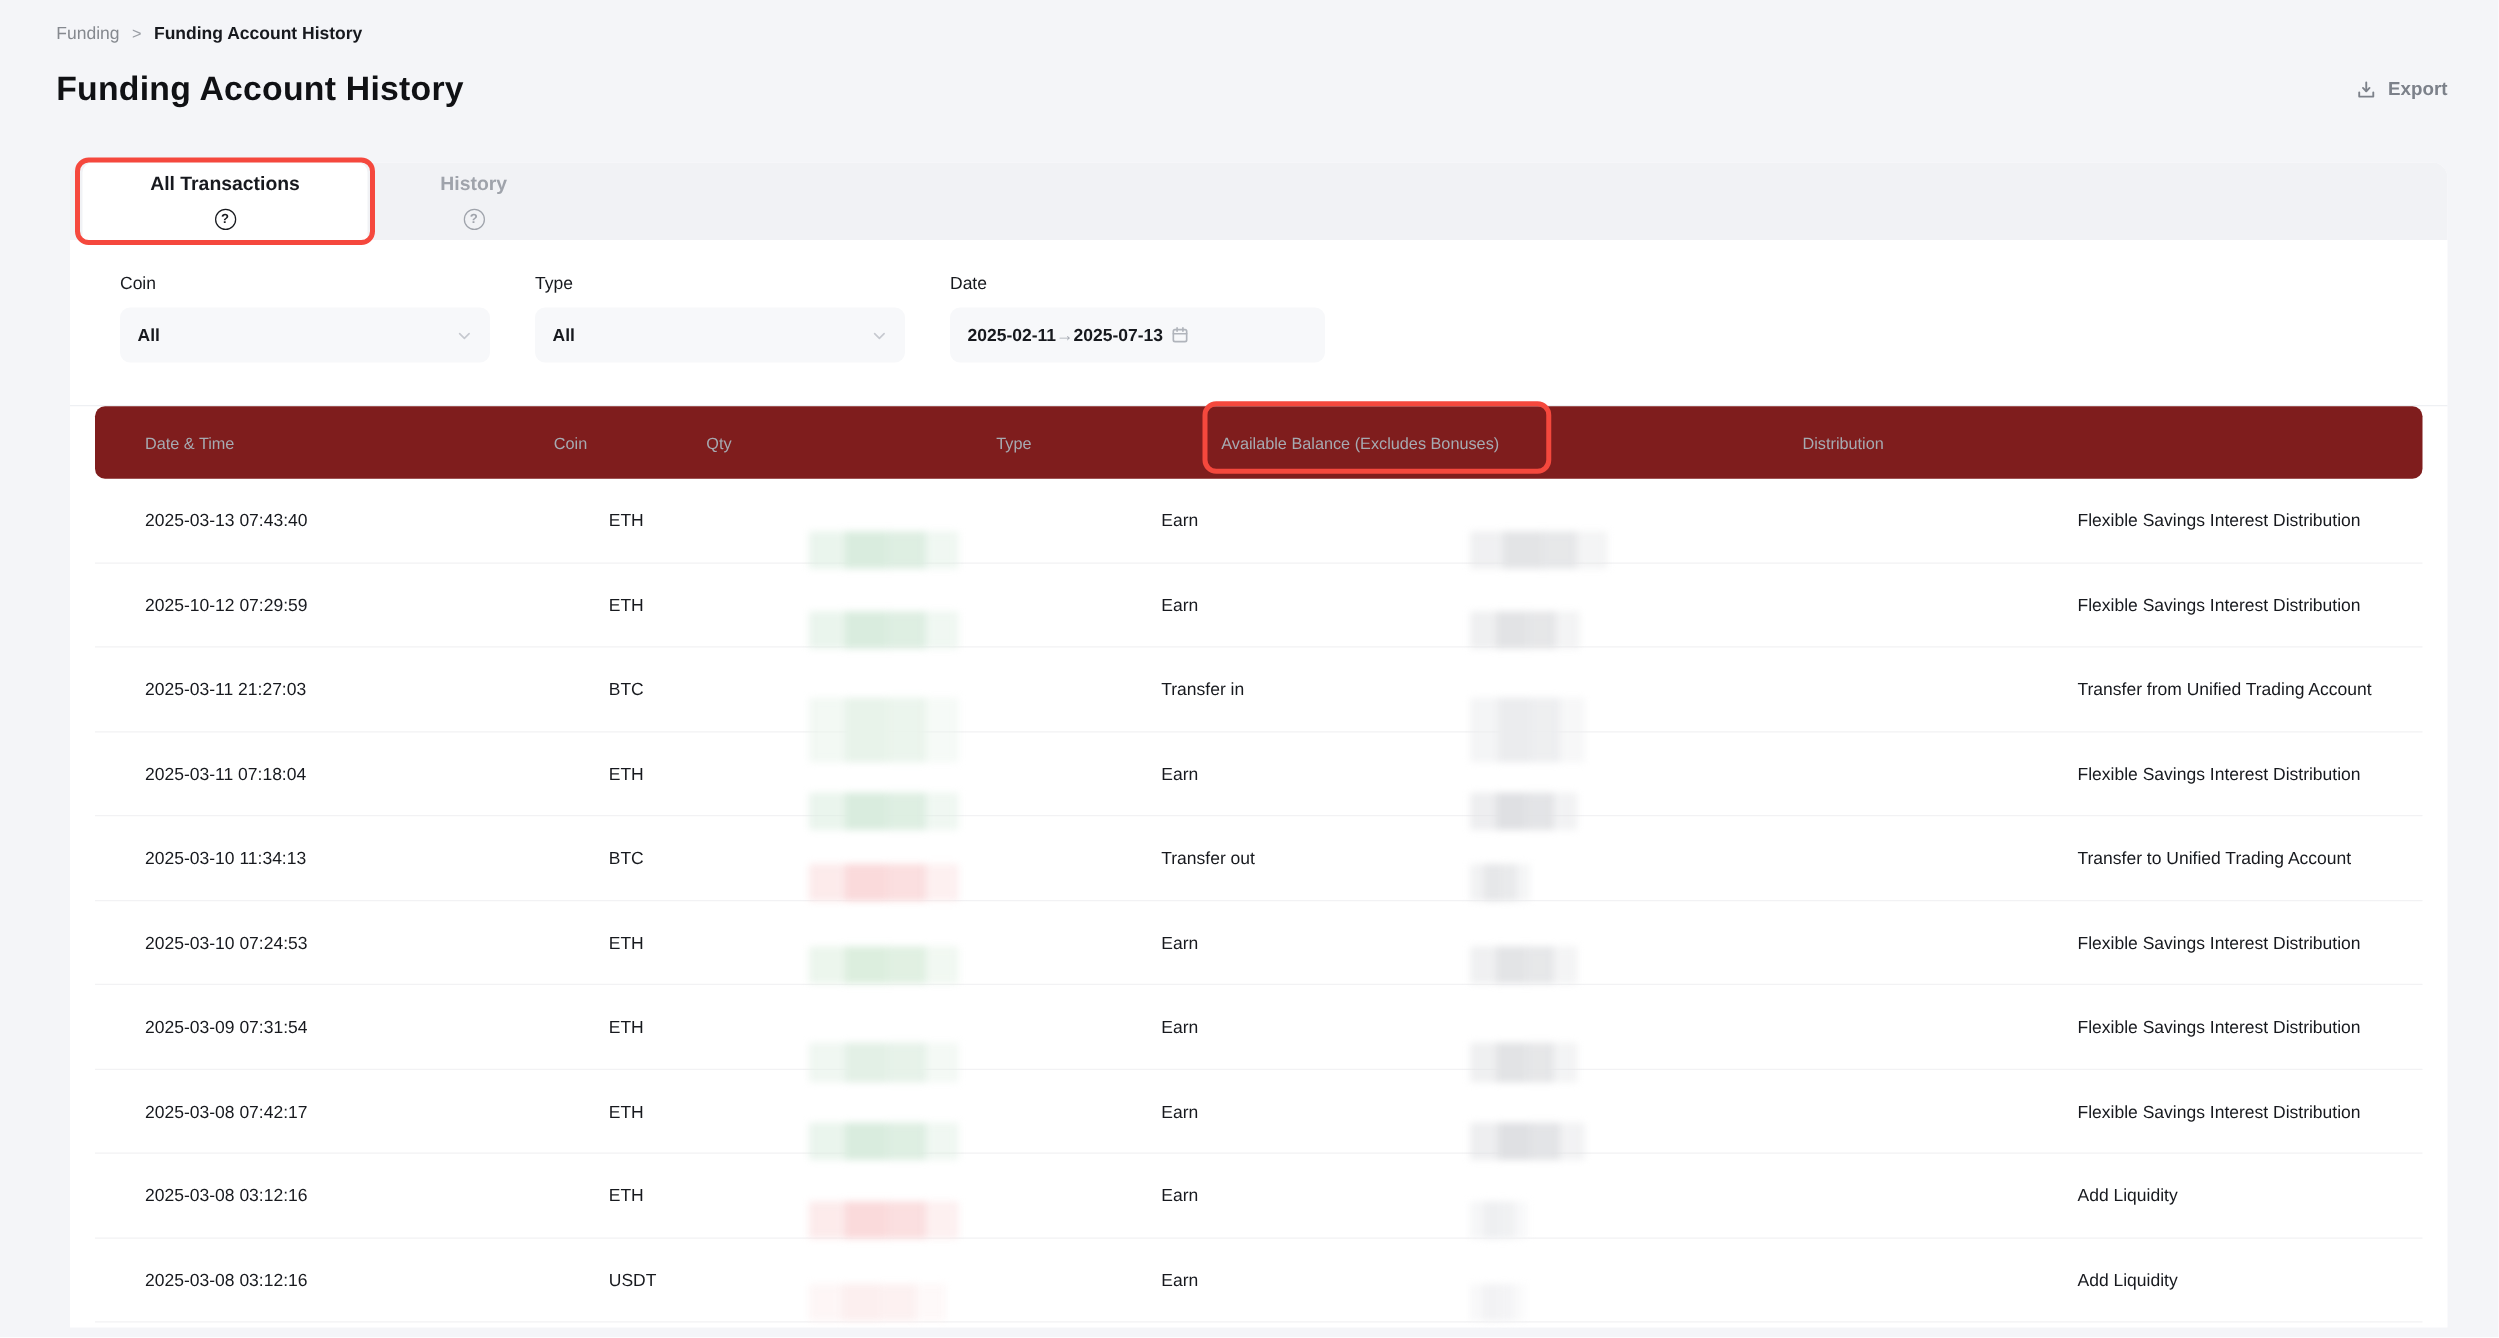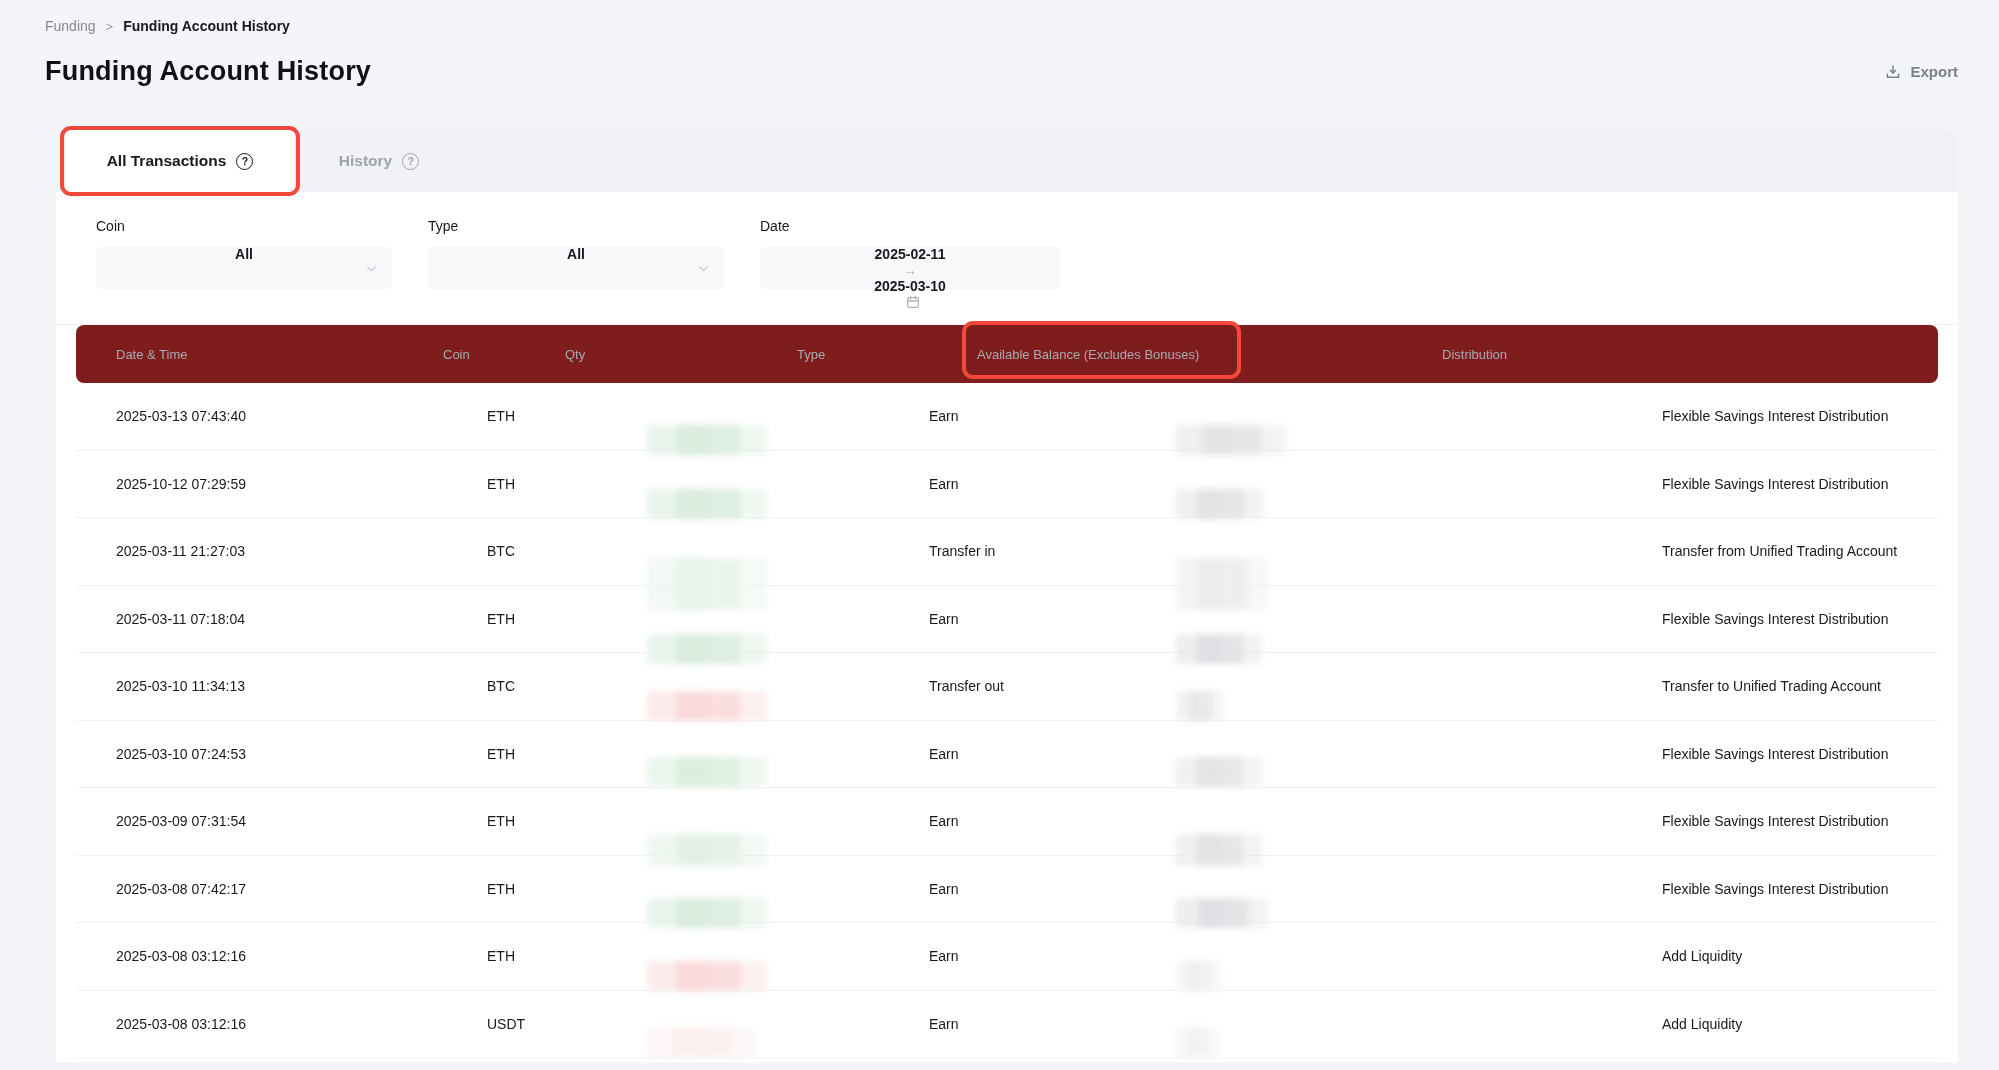--- a/index.html
+++ b/index.html
@@ -11,33 +11,33 @@
   .crumb-sep{color:#9a9ea5;font-size:13px;}
   .crumb-current{color:#17191e;font-weight:600;}
   .title-row{position:absolute;left:45px;right:41px;top:56px;display:flex;align-items:center;justify-content:space-between;}
   .page-title{margin:0;font-size:27px;font-weight:700;color:#101114;letter-spacing:.2px;}
   .export-btn{display:flex;align-items:center;gap:8px;background:none;border:none;cursor:pointer;
               color:#7c818a;font-weight:700;font-size:15px;font-family:inherit;padding:0;justify-content:space-between;}
   .export-btn svg{display:block;}
   
   .card{position:absolute;left:56px;right:41px;top:130px;height:932px;background:#fff;border-radius:12px 12px 0 0;}
   .tabbar{height:62px;background:#f1f2f5;border-radius:12px 12px 0 0;display:flex;align-items:stretch;}
-  .tab{display:flex;align-items:center;justify-content:center;gap:10px;font-size:15.5px;cursor:pointer;}
+  .tab{display:flex;align-items:center;justify-content:center;gap:10px;font-size:15.5px;cursor:pointer;flex-direction:column;}
   .tab-active{position:relative;width:228px;margin-left:10px;background:#fff;font-weight:700;color:#17191e;border-radius:8px 8px 0 0;}
   .tab-inactive{width:170px;color:#9fa3ab;font-weight:600;}
   .qmark{width:15px;height:15px;border-radius:50%;border:1.4px solid currentColor;font-size:10.5px;font-weight:600;
          display:inline-flex;align-items:center;justify-content:center;line-height:1;}
   .red-frame{position:absolute;border:4px solid #f5483d;border-radius:11px;pointer-events:none;z-index:5;}
   .tab-frame{left:-6px;right:-6px;top:-4px;bottom:-4px;}
   
   .filters{box-sizing:border-box;height:133px;padding:26px 0 0 40px;display:flex;gap:36px;border-bottom:1px solid #eef0f3;}
   .fgroup{display:flex;flex-direction:column;}
   .flabel{font-size:14px;color:#17191e;line-height:16px;}
   .fcontrol{margin-top:12px;width:296px;height:44px;box-sizing:border-box;background:#f7f8fa;border-radius:8px;
-            display:flex;align-items:center;padding:0 14px;font-size:14px;font-weight:600;color:#17191e;cursor:pointer;flex-direction:column;}
+            display:flex;align-items:center;padding:0 14px;font-size:14px;font-weight:600;color:#17191e;cursor:pointer;}
   .fcontrol .chev{margin-left:auto;display:flex;}
   .datecontrol{width:300px;}
   .range-arrow{color:#a9adb5;font-weight:400;font-size:14px;}
   .cal{display:flex;margin-left:6px;}
   
   .table{padding:0 20px;}
   .thead{height:58px;background:#7f1d1d;border-radius:8px;display:grid;
          grid-template-columns:327px 122px 232px 180px 465px 1fr;align-items:stretch;
          padding:0 40px;color:#a6aab1;font-size:13px;}
   .th{display:flex;align-items:center;position:relative;}
@@ -108,21 +108,21 @@
                 <path d="M5 9l7 7 7-7"></path>
               </svg>
           </span>
         </div>
       </div>
       <div class="fgroup">
         <span class="flabel">Date</span>
         <div class="fcontrol datecontrol">
           <span>2025-02-11</span>
           <span class="range-arrow">→</span>
-          <span>2025-03-10</span>
+          <span>2025-07-13</span>
           <span class="cal">
             <svg width="16" height="16" viewBox="0 0 24 24" fill="none" stroke="#b0b4bb" stroke-width="2" stroke-linecap="round">
               <rect x="4" y="5.5" width="16" height="14.5" rx="2"></rect>
                 <path d="M8.5 3.5v4M15.5 3.5v4M4 10.5h16"></path>
             </svg>
           </span>
         </div>
       </div>
     </div>
 

